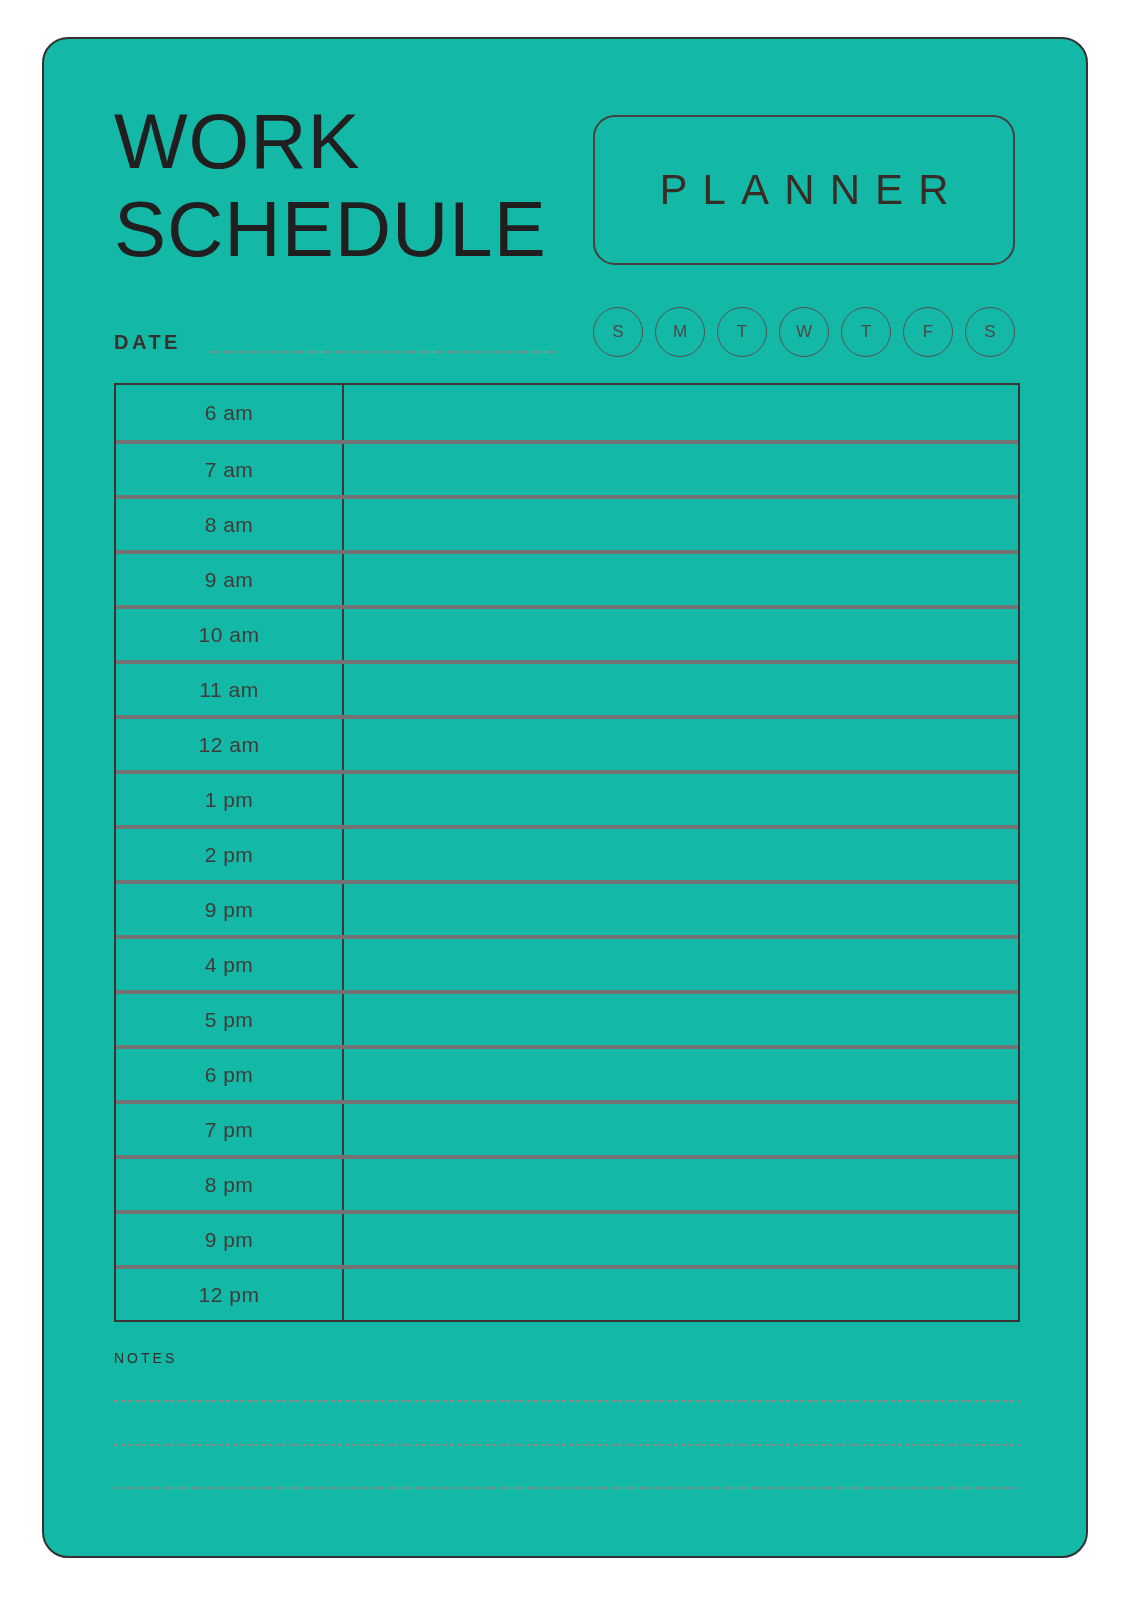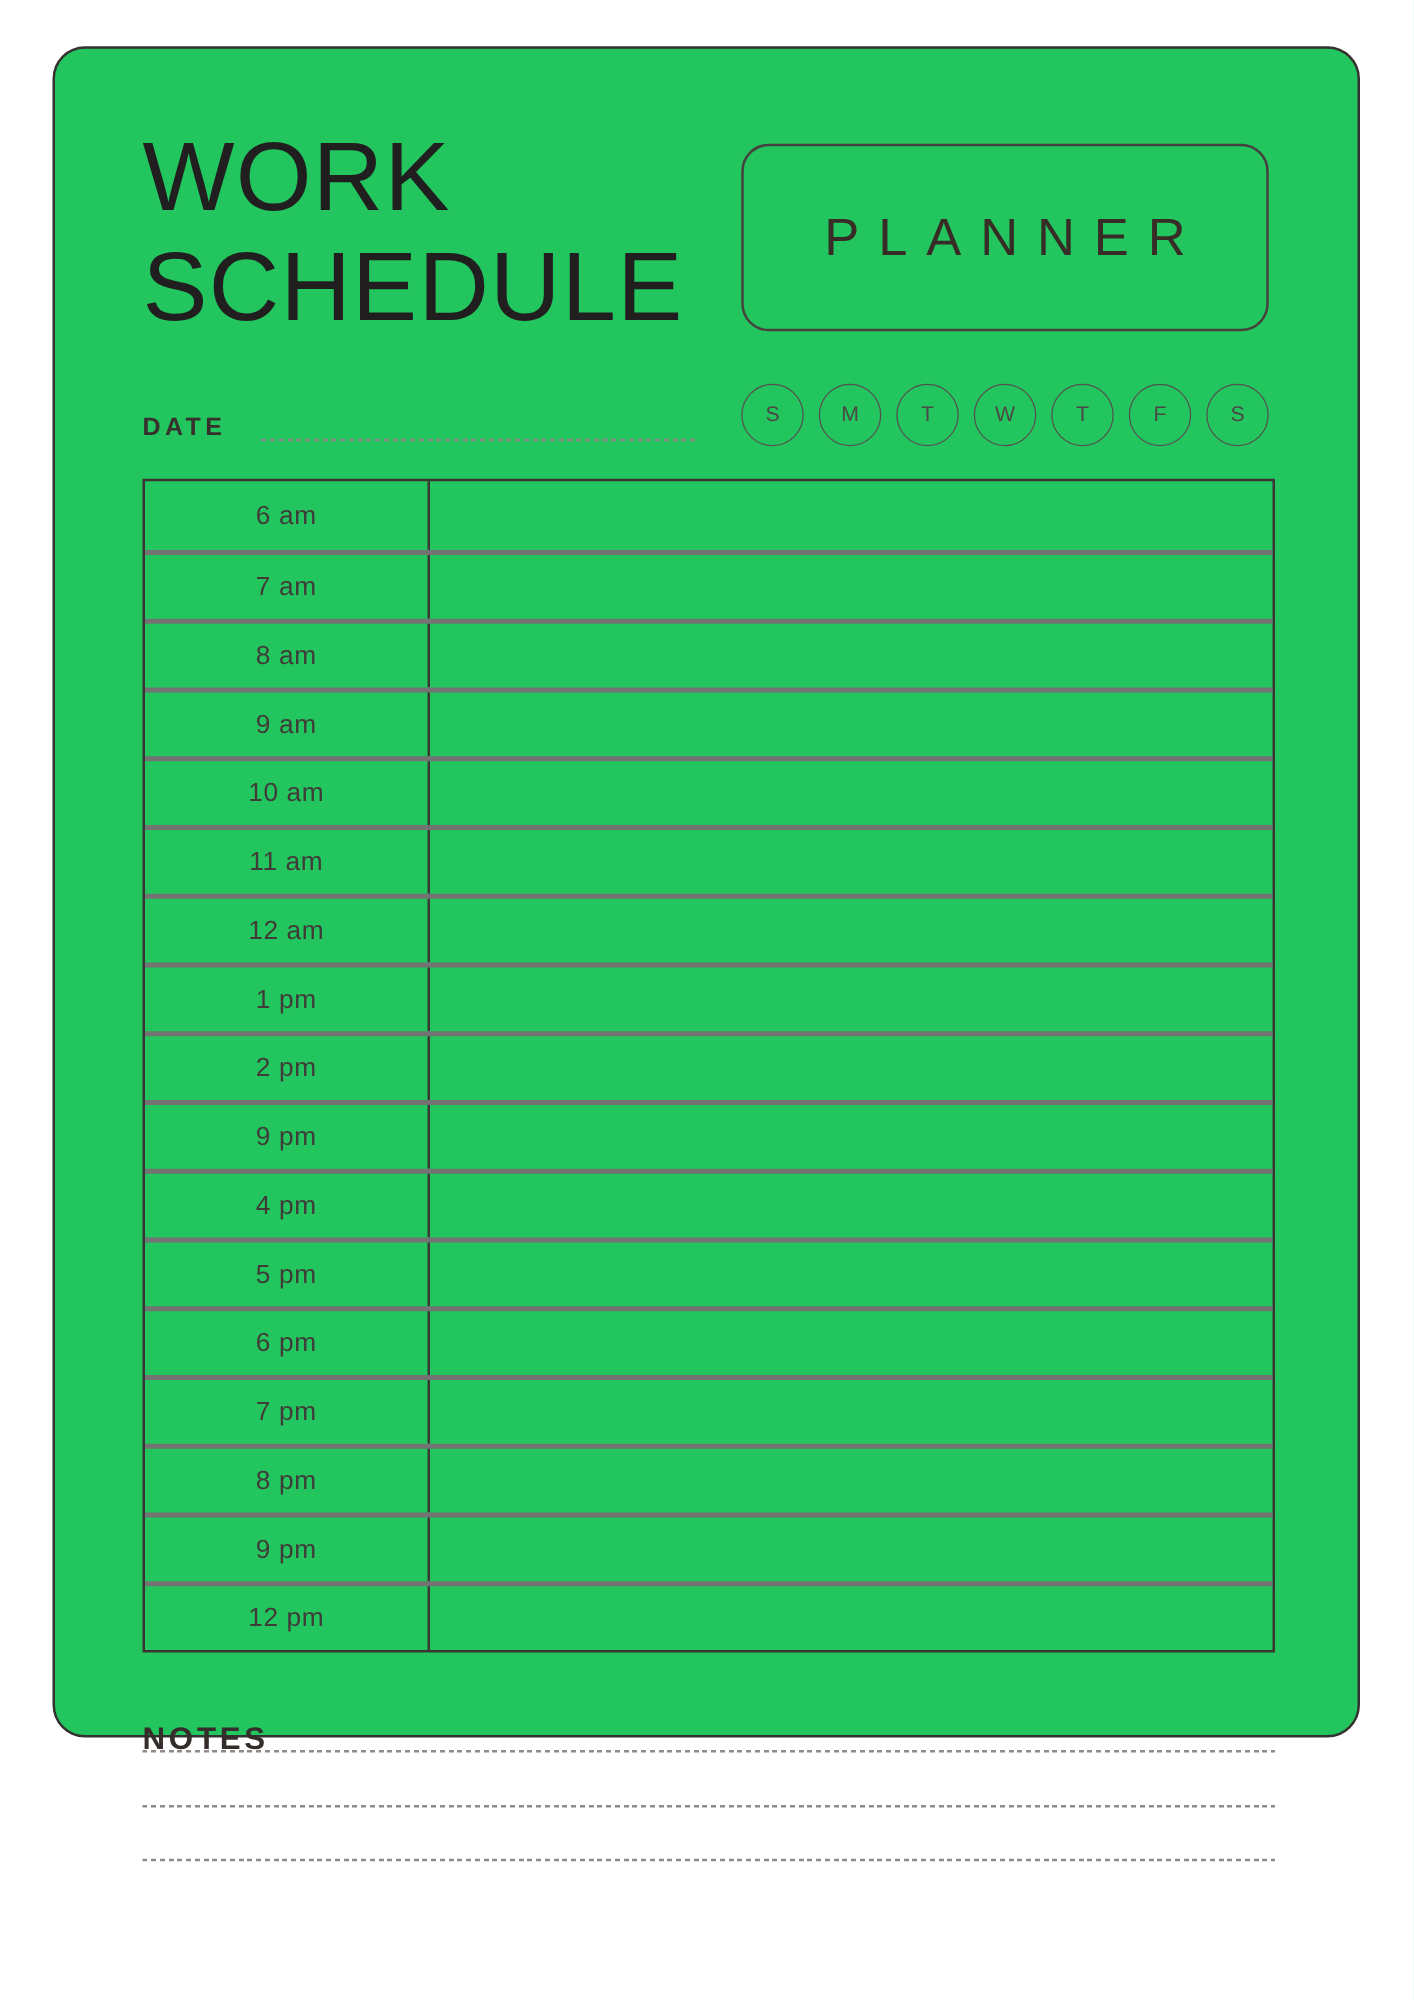--- a/index.html
+++ b/index.html
@@ -6,22 +6,22 @@
   html, body {
     width: 1131px; height: 1600px;
     background: #ffffff;
     font-family: "Liberation Sans", sans-serif;
     position: relative;
     overflow: hidden;
   }
   .page {
     position: absolute;
     left: 42px; top: 37px;
-    width: 1046px; height: 1353px;
-    background: #22c55e;
+    width: 1046px; height: 1521px;
+    background: #14b8a6;
     border: 2px solid #343130;
     border-radius: 26px;
   }
   
   .title {
     position: absolute;
     left: 70px; top: 58px;
     font-size: 78px;
     line-height: 88px;
     letter-spacing: 1px;
@@ -93,23 +93,23 @@
     border-right: 2px solid #3d3835;
     display: flex; align-items: center; justify-content: center;
     font-size: 21px;
     letter-spacing: 0.5px;
     color: #403b38;
   }
   .entry-cell { flex: 1; }
   
   .notes-label {
     position: absolute;
-    left: 70px; top: 1338px;
-    font-size: 25px;
-    font-weight: bold;
+    left: 70px; top: 1311px;
+    font-size: 14px;
+    font-weight: normal;
     letter-spacing: 3px;
     color: #352d2a;
   }
   .notes-lines { position: absolute; left: 70px; top: 0; width: 906px; }
   .notes-line {
     position: absolute;
     left: 0; width: 906px; height: 2px;
     background: repeating-linear-gradient(90deg, #8e8c8b 0 4px, transparent 4px 7px);
   }
 </style>

